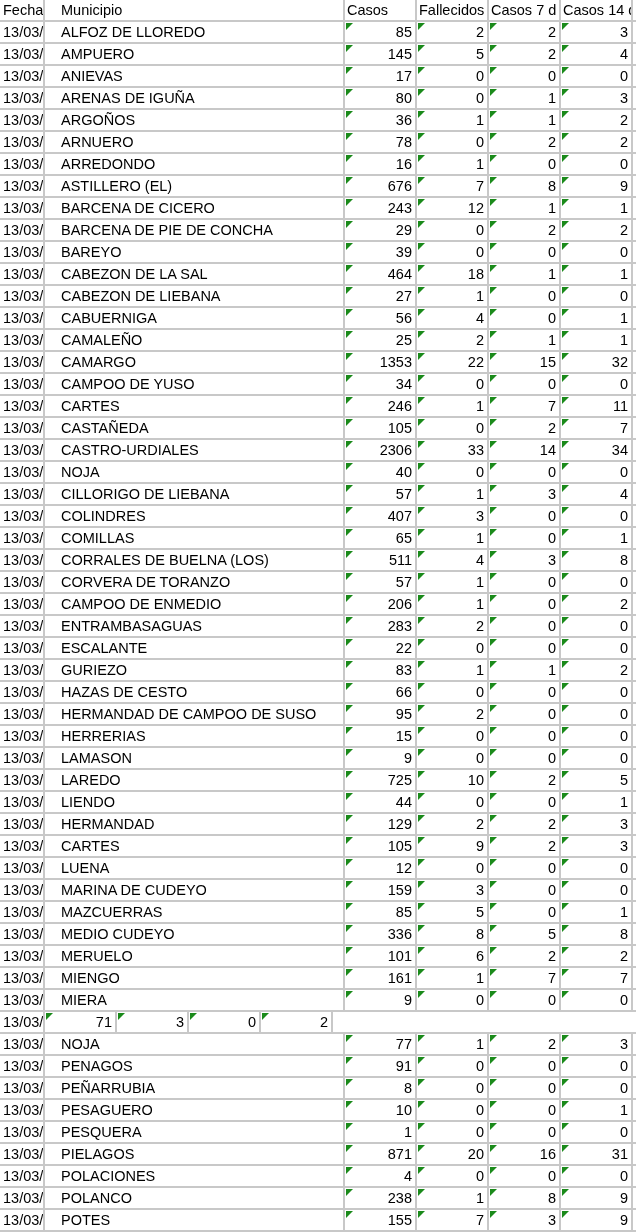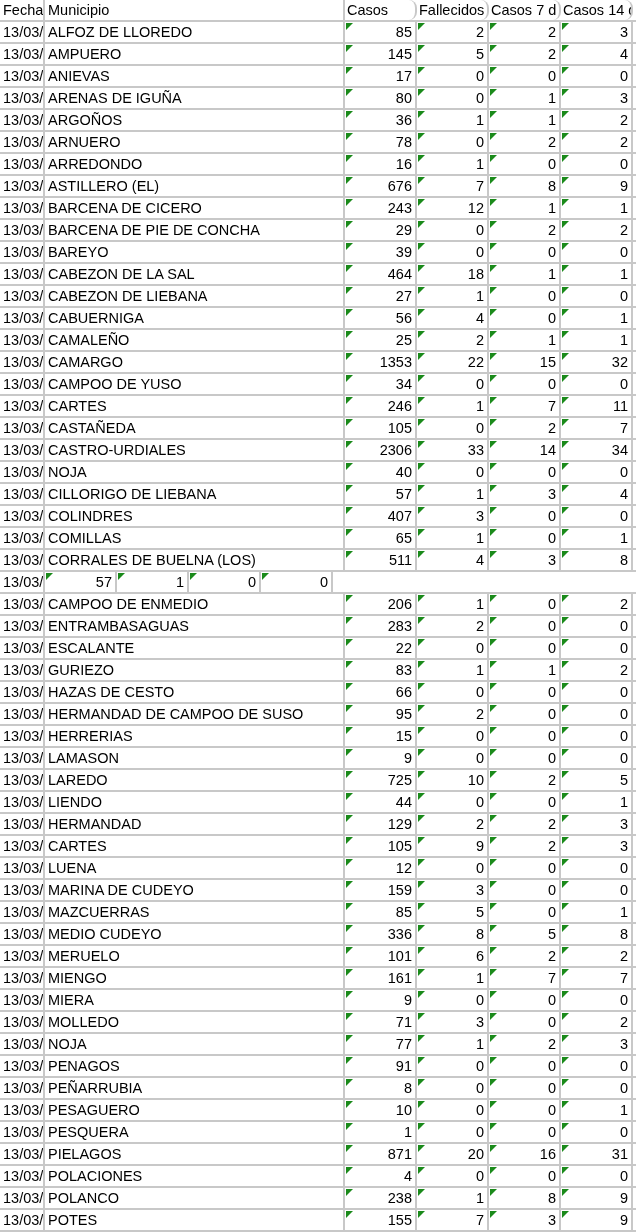--- a/index.html
+++ b/index.html
@@ -3,24 +3,24 @@
 <meta charset="utf-8">
 <style>
   html, body { margin: 0; padding: 0; background: #ffffff; }
   body { width: 636px; height: 1232px; overflow: hidden; position: relative;
          font-family: "Liberation Sans", sans-serif; font-size: 14.5px; color: #000; }
   .grid { position: absolute; left: 0; top: 0; }
   .row { display: flex; height: 22px; box-sizing: border-box; border-bottom: 2px solid #c8c8c8; }
   .cell { box-sizing: border-box; height: 20px; line-height: 21px; white-space: nowrap; overflow: hidden;
           border-right: 2px solid #c8c8c8; position: relative; }
   .c-fecha { width: 45px; padding-left: 3px; }
-  .c-mun   { width: 300px; padding-left: 3px; }
+  .c-mun   { width: 300px; padding-left: 16px; }
   .c-num   { width: 72px; text-align: right; padding-right: 3px; }
   .c-extra { width: 3px; border-right: none; }
-  .row.header .cell.c-num { text-align: left; padding-left: 2px; padding-right: 0; border-radius: 8px; }
+  .row.header .cell.c-num { text-align: left; padding-left: 2px; padding-right: 0; }
   .tri { position: absolute; left: 1px; top: 1px; width: 0; height: 0;
          border-top: 7px solid #1a8a1a; border-right: 7px solid transparent; }
 </style>
 </head>
 <body>
 
 <div class="grid">
   <div class="row header">
     <div class="cell c-fecha">Fecha</div>
     <div class="cell c-mun">Municipio</div>
@@ -251,20 +251,21 @@
         <div class="cell c-fecha"><span>13/03/2</span></div>
         <div class="cell c-mun"><span>CORRALES DE BUELNA (LOS)</span></div>
         <div class="cell c-num"><span class="tri"></span><span>511</span></div>
         <div class="cell c-num"><span class="tri"></span><span>4</span></div>
         <div class="cell c-num"><span class="tri"></span><span>3</span></div>
         <div class="cell c-num"><span class="tri"></span><span>8</span></div>
         <div class="cell c-extra"></div>
       </div>
       <div class="row">
         <div class="cell c-fecha"><span>13/03/2</span></div>
+        <div class="cell c-mun"><span>CORVERA DE TORANZO</span></div>
         <div class="cell c-num"><span class="tri"></span><span>57</span></div>
         <div class="cell c-num"><span class="tri"></span><span>1</span></div>
         <div class="cell c-num"><span class="tri"></span><span>0</span></div>
         <div class="cell c-num"><span class="tri"></span><span>0</span></div>
         <div class="cell c-extra"></div>
       </div>
       <div class="row">
         <div class="cell c-fecha"><span>13/03/2</span></div>
         <div class="cell c-mun"><span>CAMPOO DE ENMEDIO</span></div>
         <div class="cell c-num"><span class="tri"></span><span>206</span></div>
@@ -430,21 +431,20 @@
         <div class="cell c-fecha"><span>13/03/2</span></div>
         <div class="cell c-mun"><span>MIERA</span></div>
         <div class="cell c-num"><span class="tri"></span><span>9</span></div>
         <div class="cell c-num"><span class="tri"></span><span>0</span></div>
         <div class="cell c-num"><span class="tri"></span><span>0</span></div>
         <div class="cell c-num"><span class="tri"></span><span>0</span></div>
         <div class="cell c-extra"></div>
       </div>
       <div class="row">
         <div class="cell c-fecha"><span>13/03/2</span></div>
-        <div class="cell c-mun"><span>MOLLEDO</span></div>
         <div class="cell c-num"><span class="tri"></span><span>71</span></div>
         <div class="cell c-num"><span class="tri"></span><span>3</span></div>
         <div class="cell c-num"><span class="tri"></span><span>0</span></div>
         <div class="cell c-num"><span class="tri"></span><span>2</span></div>
         <div class="cell c-extra"></div>
       </div>
       <div class="row">
         <div class="cell c-fecha"><span>13/03/2</span></div>
         <div class="cell c-mun"><span>NOJA</span></div>
         <div class="cell c-num"><span class="tri"></span><span>77</span></div>

